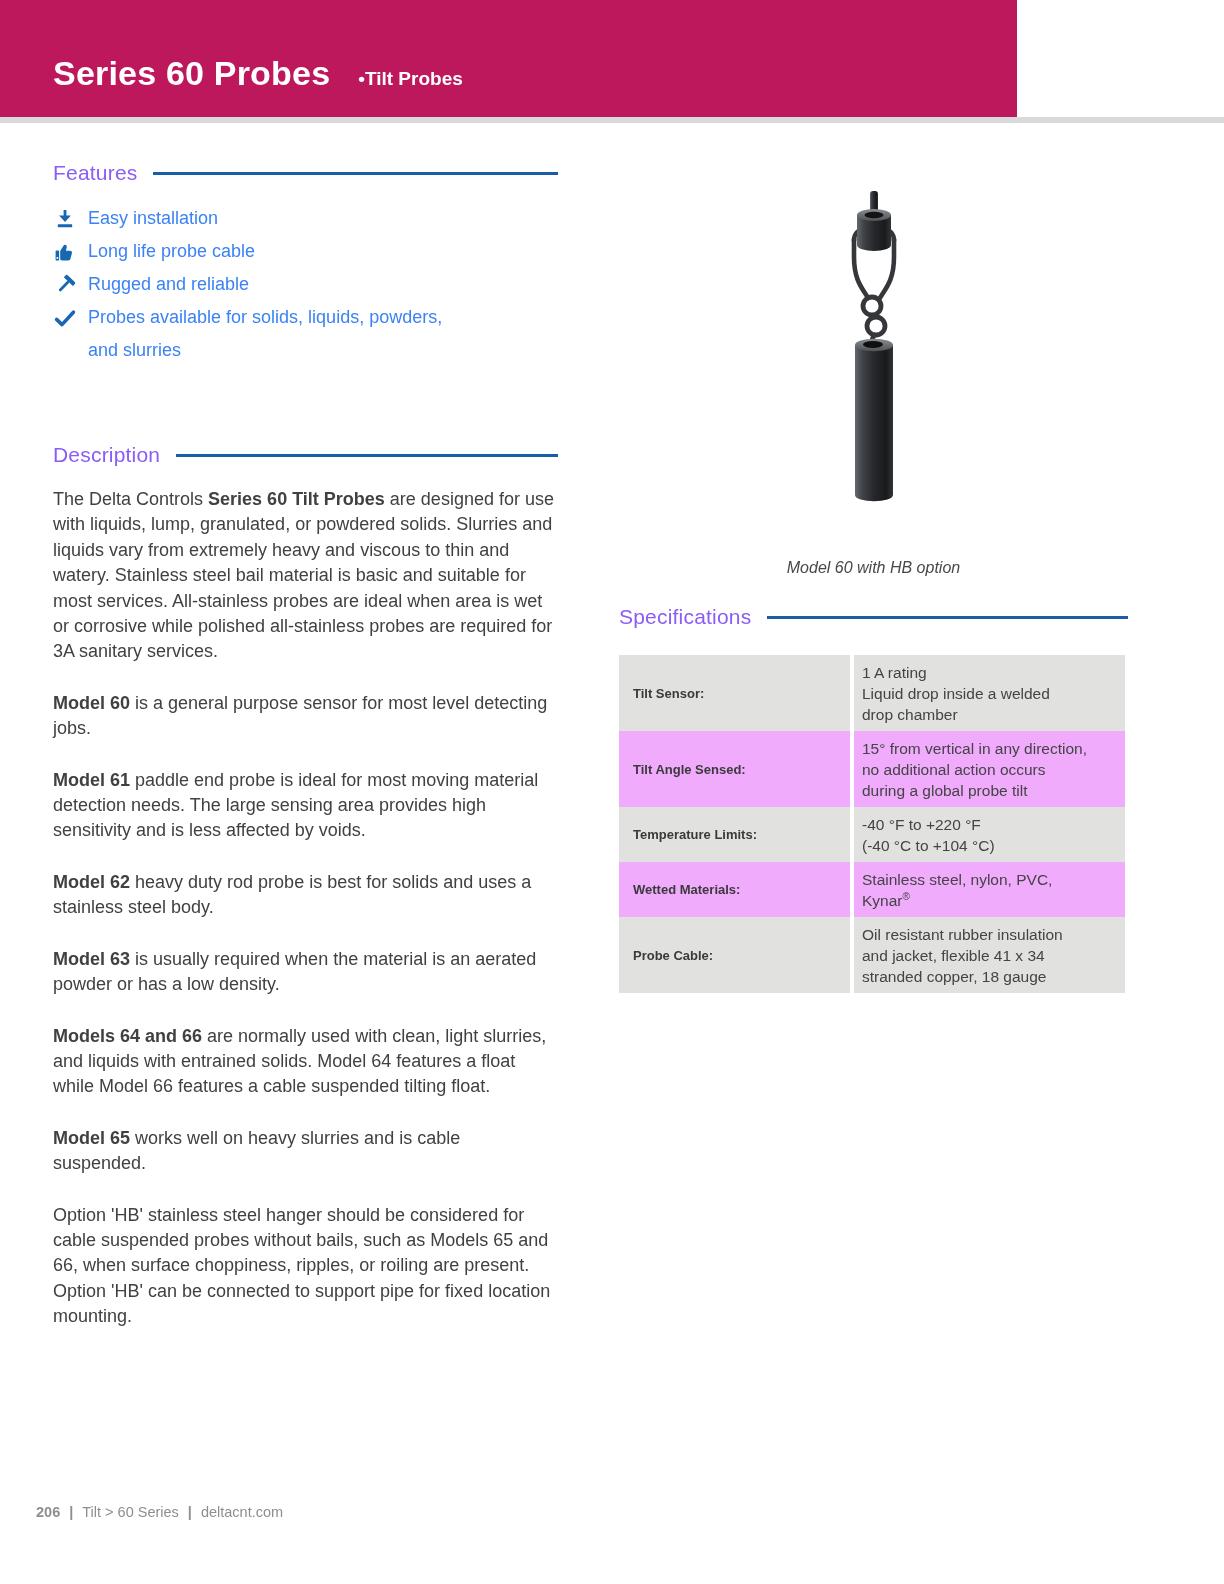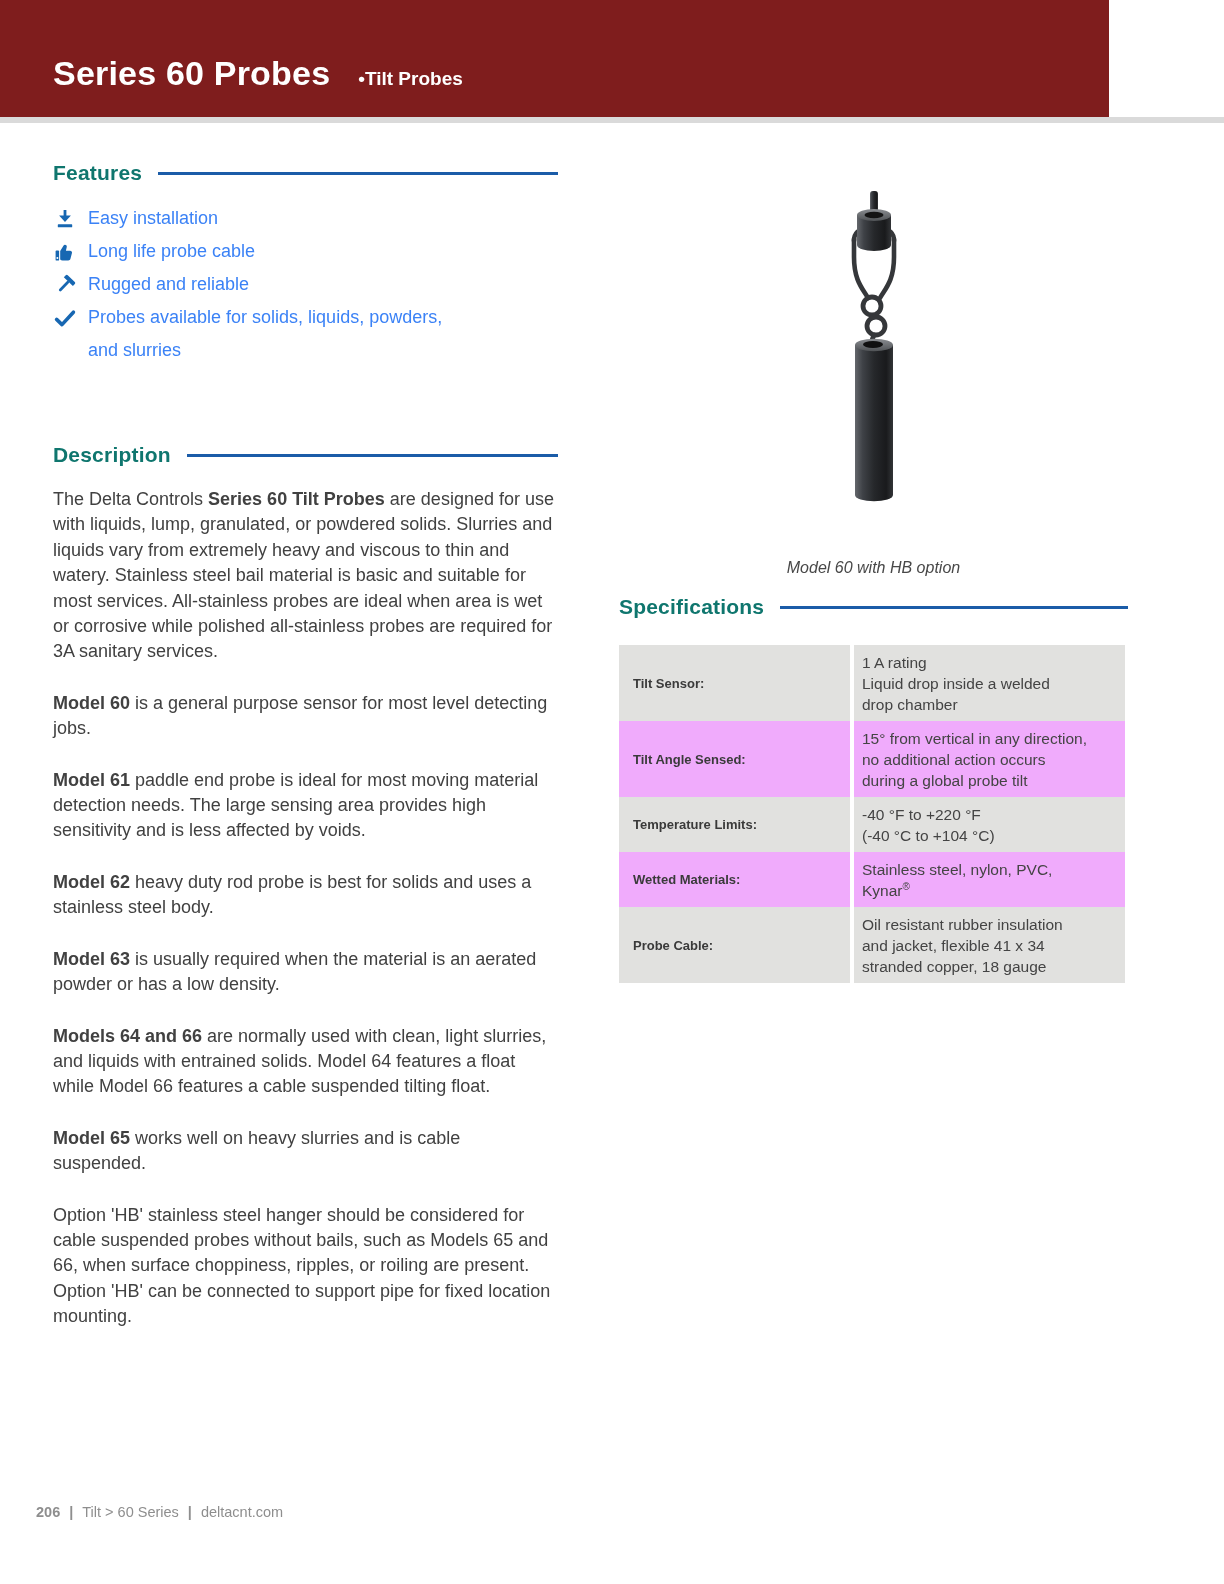--- a/index.html
+++ b/index.html
@@ -4,50 +4,50 @@
 <style>
   * { margin:0; padding:0; box-sizing:border-box; }
   html,body { background:#ffffff; }
   body {
     width:1224px; height:1584px; position:relative; overflow:hidden;
     font-family:"Liberation Sans","DejaVu Sans",sans-serif;
     color:#414141;
   }
   
   .masthead {
-    position:absolute; left:0; top:0; width:1109px; height:117px;
-    background:#7f1d1d; display:flex; align-items:baseline;
+    position:absolute; left:0; top:0; width:1017px; height:117px;
+    background:#be185d; display:flex; align-items:baseline;
     padding:56px 16px 0 53px; line-height:1;
   }
   .masthead .title { color:#ffffff; font-size:34px; font-weight:bold; letter-spacing:0.2px; }
   .masthead .bullet { color:#ffffff; font-size:19px; font-weight:bold; margin-left:28px; }
   .masthead .subtitle { color:#ffffff; font-size:19px; font-weight:bold; }
   .masthead-strip {
     position:absolute; left:0; top:117px; width:1224px; height:6px; background:#DADADA;
   }
   
   .sec-head { display:flex; align-items:center; }
-  .sec-head h2 { font-size:21px; font-weight:bold; color:#0f766e; line-height:24px; letter-spacing:0.2px; }
+  .sec-head h2 { font-size:21px; font-weight:normal; color:#8b5cf6; line-height:24px; letter-spacing:0.2px; }
   .rule { flex:1; height:3px; background:#1B5CA8; margin-left:16px; }
   
   .col-left { position:absolute; left:53px; top:123px; width:505px; }
   .features { margin-top:38px; }
   .feature-list { list-style:none; margin-top:17px; }
   .feature-list li { display:flex; font-size:18px; line-height:33px; color:#3b82f6; }
   .feature-list .ico { width:24px; flex:0 0 24px; margin-right:11px; display:flex; align-items:center; justify-content:center; height:33px; }
   .feature-list svg { display:block; }
   .description { margin-top:76px; }
   .desc-body { margin-top:20px; }
   .desc-body p { font-size:18px; line-height:25.4px; margin:0 0 26px 0; }
   .desc-body p:last-child { margin-bottom:0; }
   
   .col-right { position:absolute; left:619px; top:123px; width:509px; }
   .probe-figure { margin-top:62px; height:322px; display:flex; justify-content:center; }
   .fig-caption { margin-top:52px; text-align:center; font-size:16px; font-style:italic; color:#484848; }
-  .specs { margin-top:18px; }
+  .specs { margin-top:28px; }
   .spec-table { margin-top:26px; width:506px; }
   .spec-row { display:flex; width:100%; }
   .spec-row.gray .cell { background:#E1E1DF; }
   .spec-row.white .cell { background:#f0abfc; }
   .spec-label {
     flex:0 0 231px; display:flex; align-items:center;
     padding:7px 6px 7px 14px; font-size:13px; font-weight:bold; color:#3A3A3A; line-height:21px;
   }
   .spec-gutter { flex:0 0 4px; background:#ffffff; }
   .spec-value { flex:1; padding:6.5px 10px 6.5px 8px; font-size:15.5px; line-height:21px; color:#444444; }

